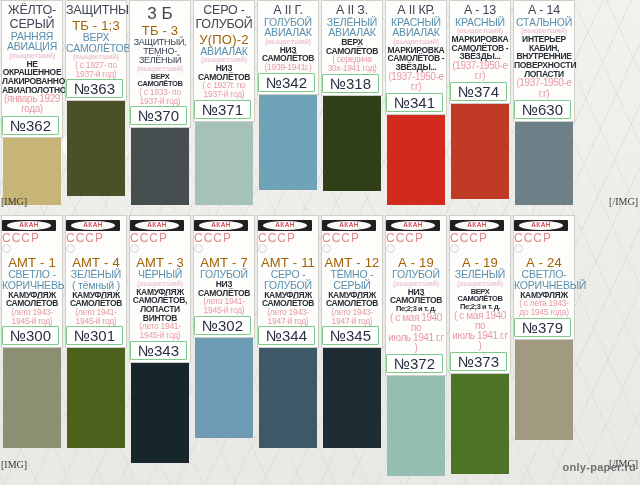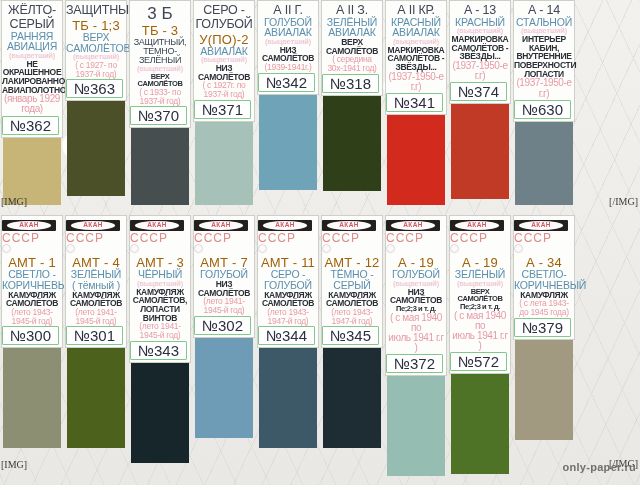--- a/index.html
+++ b/index.html
@@ -415,34 +415,34 @@
           <div class="cccp">СССР</div>
           <div class="dot"></div>
           <div class="t t-code">А - 19</div>
           <div class="t t-sub">ЗЕЛЁНЫЙ</div>
           <div class="t t-faded">(выцветший)</div>
           <div class="t t-use-sm">ВЕРХ САМОЛЁТОВ</div>
           <div class="t t-use-sm">Пе;2;3 и т. д.</div>
           <div class="t t-date-sm">( с мая 1940 по</div>
           <div class="t t-date-sm">июль 1941 г.г )</div>
           <div class="spacer"></div>
-          <div class="num-badge">№572</div>
+          <div class="num-badge">№373</div>
         </div>
         <div class="swatch" style="background: rgb(78, 115, 39);"></div>
       </div>
       <div class="card-col">
         <div class="card-inner">
           <div class="akan-bar">
             <div class="akan-ellipse">
               <span class="akan-text">АКАН</span>
             </div>
           </div>
           <div class="cccp">СССР</div>
           <div class="dot"></div>
-          <div class="t t-code">А - 34</div>
+          <div class="t t-code">А - 24</div>
           <div class="t t-sub">СВЕТЛО-</div>
           <div class="t t-sub">КОРИЧНЕВЫЙ</div>
           <div class="t t-use">КАМУФЛЯЖ</div>
           <div class="t t-date">( с лета 1943-</div>
           <div class="t t-date">до 1945 года)</div>
           <div class="spacer"></div>
           <div class="num-badge">№379</div>
         </div>
         <div class="swatch" style="background: rgb(162, 154, 128);"></div>
       </div>

